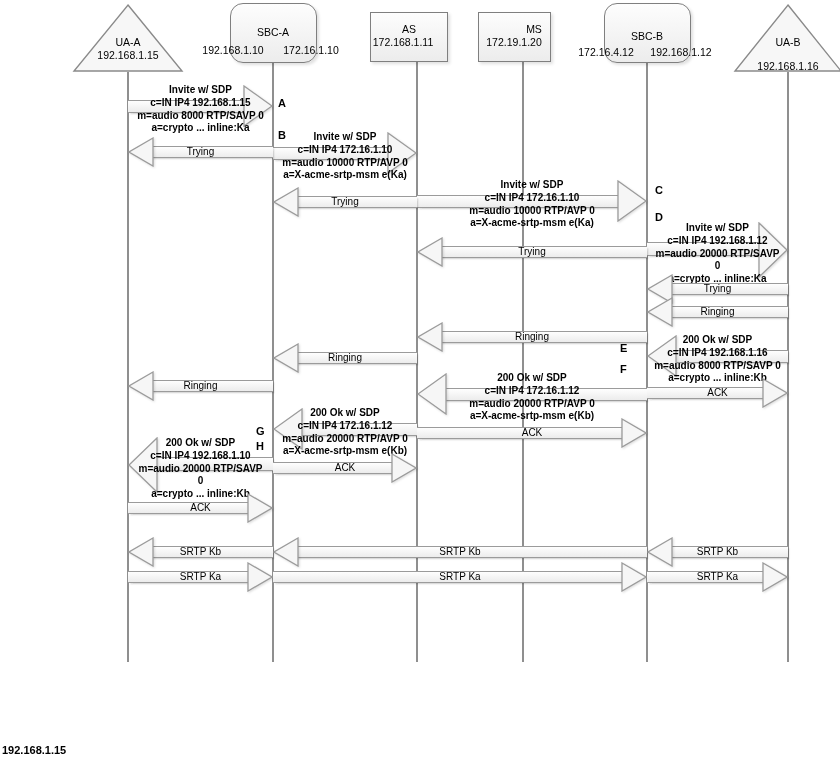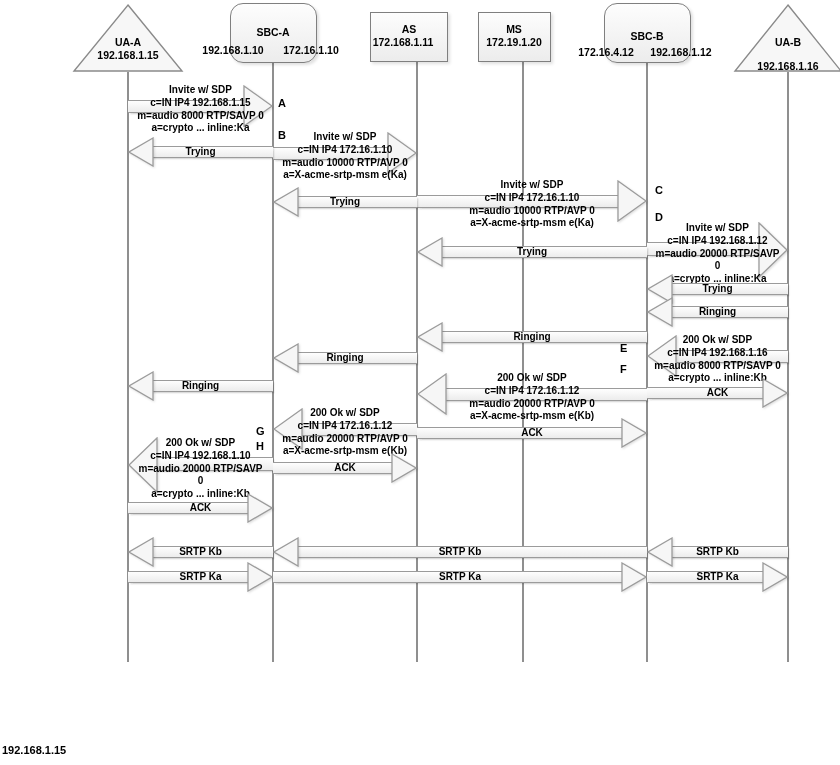--- a/index.html
+++ b/index.html
@@ -5,21 +5,21 @@
   html,body{margin:0;padding:0;background:#fff;}
   .canvas{position:relative;width:840px;height:765px;background:#fff;overflow:hidden;
           font-family:"Liberation Sans",sans-serif;color:#000;}
 
   
   .tri{position:absolute;z-index:2;}
   .box{position:absolute;box-sizing:border-box;border:1.4px solid #7f7f7f;
        background:linear-gradient(180deg,#fdfdfd 0%,#ececec 100%);
        box-shadow:2px 2px 3px rgba(0,0,0,.12);z-index:2;}
   .box.round{border-radius:13px;}
-  .etext{position:absolute;font-size:10.5px;font-weight:bold;text-align:center;
+  .etext{position:absolute;font-size:10.5px;font-weight:normal;text-align:center;
          white-space:nowrap;z-index:4;}
 
   
   .lifeline{position:absolute;width:2px;background:#8f8f8f;z-index:1;}
 
   
   .msg{position:absolute;z-index:2;}
   .lines{position:absolute;left:0;right:0;top:0;z-index:5;text-align:center;
          font-size:10px;font-weight:bold;line-height:12.8px;white-space:nowrap;}
   .blockarrow{position:absolute;left:0;right:0;z-index:2;}
@@ -35,21 +35,21 @@
   .head{position:absolute;top:0;filter:drop-shadow(1.5px 1.5px 1px rgba(0,0,0,.14));}
   .r .head{right:0;}
   .l .head{left:0;}
 
   
   .sarr{position:absolute;height:30px;z-index:2;}
   .sarr .bar{top:9px;height:12px;}
   .sarr .r-bar{left:0;right:21px;}
   .sarr .l-bar{left:21px;right:0;}
   .slabel{position:absolute;left:0;right:0;top:9px;z-index:5;text-align:center;
-          font-size:10px;font-weight:bold;line-height:11px;white-space:nowrap;}
+          font-size:10px;font-weight:normal;line-height:11px;white-space:nowrap;}
 
   .step{position:absolute;font-size:11px;font-weight:bold;z-index:6;}
   .footer-ip{position:absolute;left:2px;top:744px;font-size:11px;font-weight:bold;z-index:6;}
 </style>
 </head>
 <body>
 
 <div class="canvas">
 
   <svg class="tri" style="left:72px;top:3px" width="112" height="70" viewBox="0 0 112 70">
@@ -61,21 +61,21 @@
   <div class="box round" style="left:230px;top:3px;width:87px;height:60px"></div>
   <div class="etext" style="left:243px;top:26px;width:60px">SBC-A</div>
   <div class="etext" style="left:200px;top:44px;width:66px">192.168.1.10</div>
   <div class="etext" style="left:281px;top:44px;width:60px">172.16.1.10</div>
 
   <div class="box" style="left:370px;top:12px;width:78px;height:50px"></div>
   <div class="etext" style="left:379px;top:23px;width:60px">AS</div>
   <div class="etext" style="left:368px;top:36px;width:70px">172.168.1.11</div>
 
   <div class="box" style="left:478px;top:12px;width:73px;height:50px"></div>
-  <div class="etext" style="left:484px;top:23px;width:60px">MS</div>
+  <div class="etext" style="left:504px;top:23px;width:60px">MS</div>
   <div class="etext" style="left:481px;top:36px;width:66px">172.19.1.20</div>
 
   <div class="box round" style="left:604px;top:3px;width:87px;height:60px"></div>
   <div class="etext" style="left:617px;top:30px;width:60px">SBC-B</div>
   <div class="etext" style="left:575px;top:46px;width:62px">172.16.4.12</div>
   <div class="etext" style="left:647px;top:46px;width:68px">192.168.1.12</div>
 
   <svg class="tri" style="left:733px;top:3px" width="110" height="70" viewBox="0 0 110 70">
     <polygon points="55,2 108,68 2,68" fill="#f7f7f7" stroke="#8a8a8a" stroke-width="1.4"></polygon>
   </svg>

